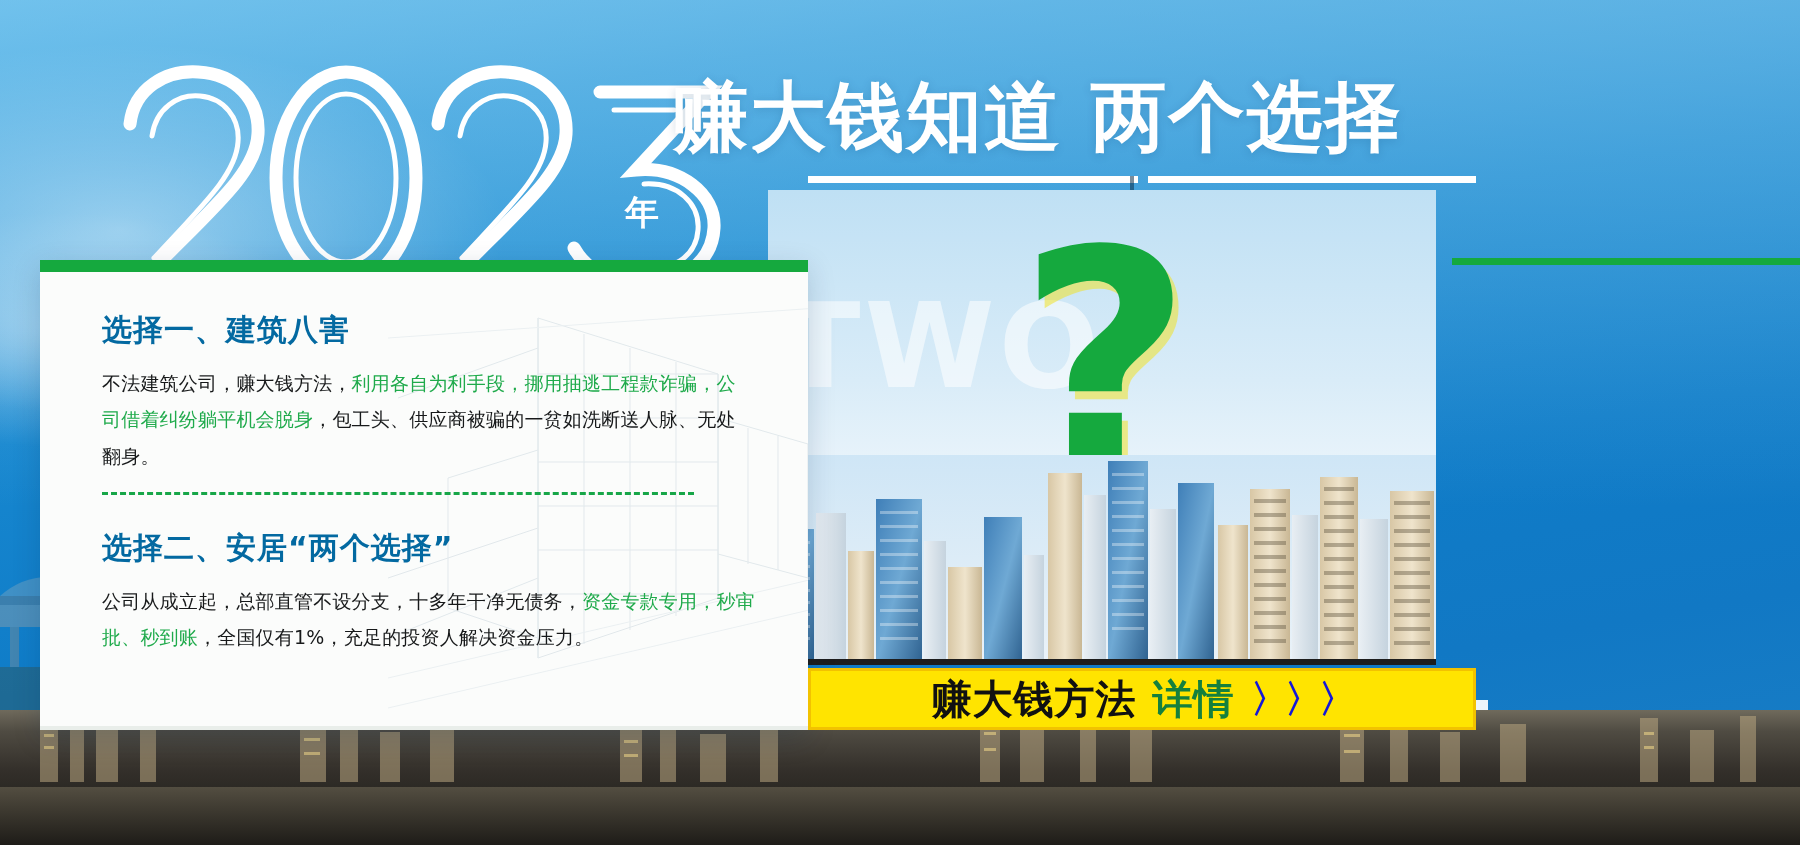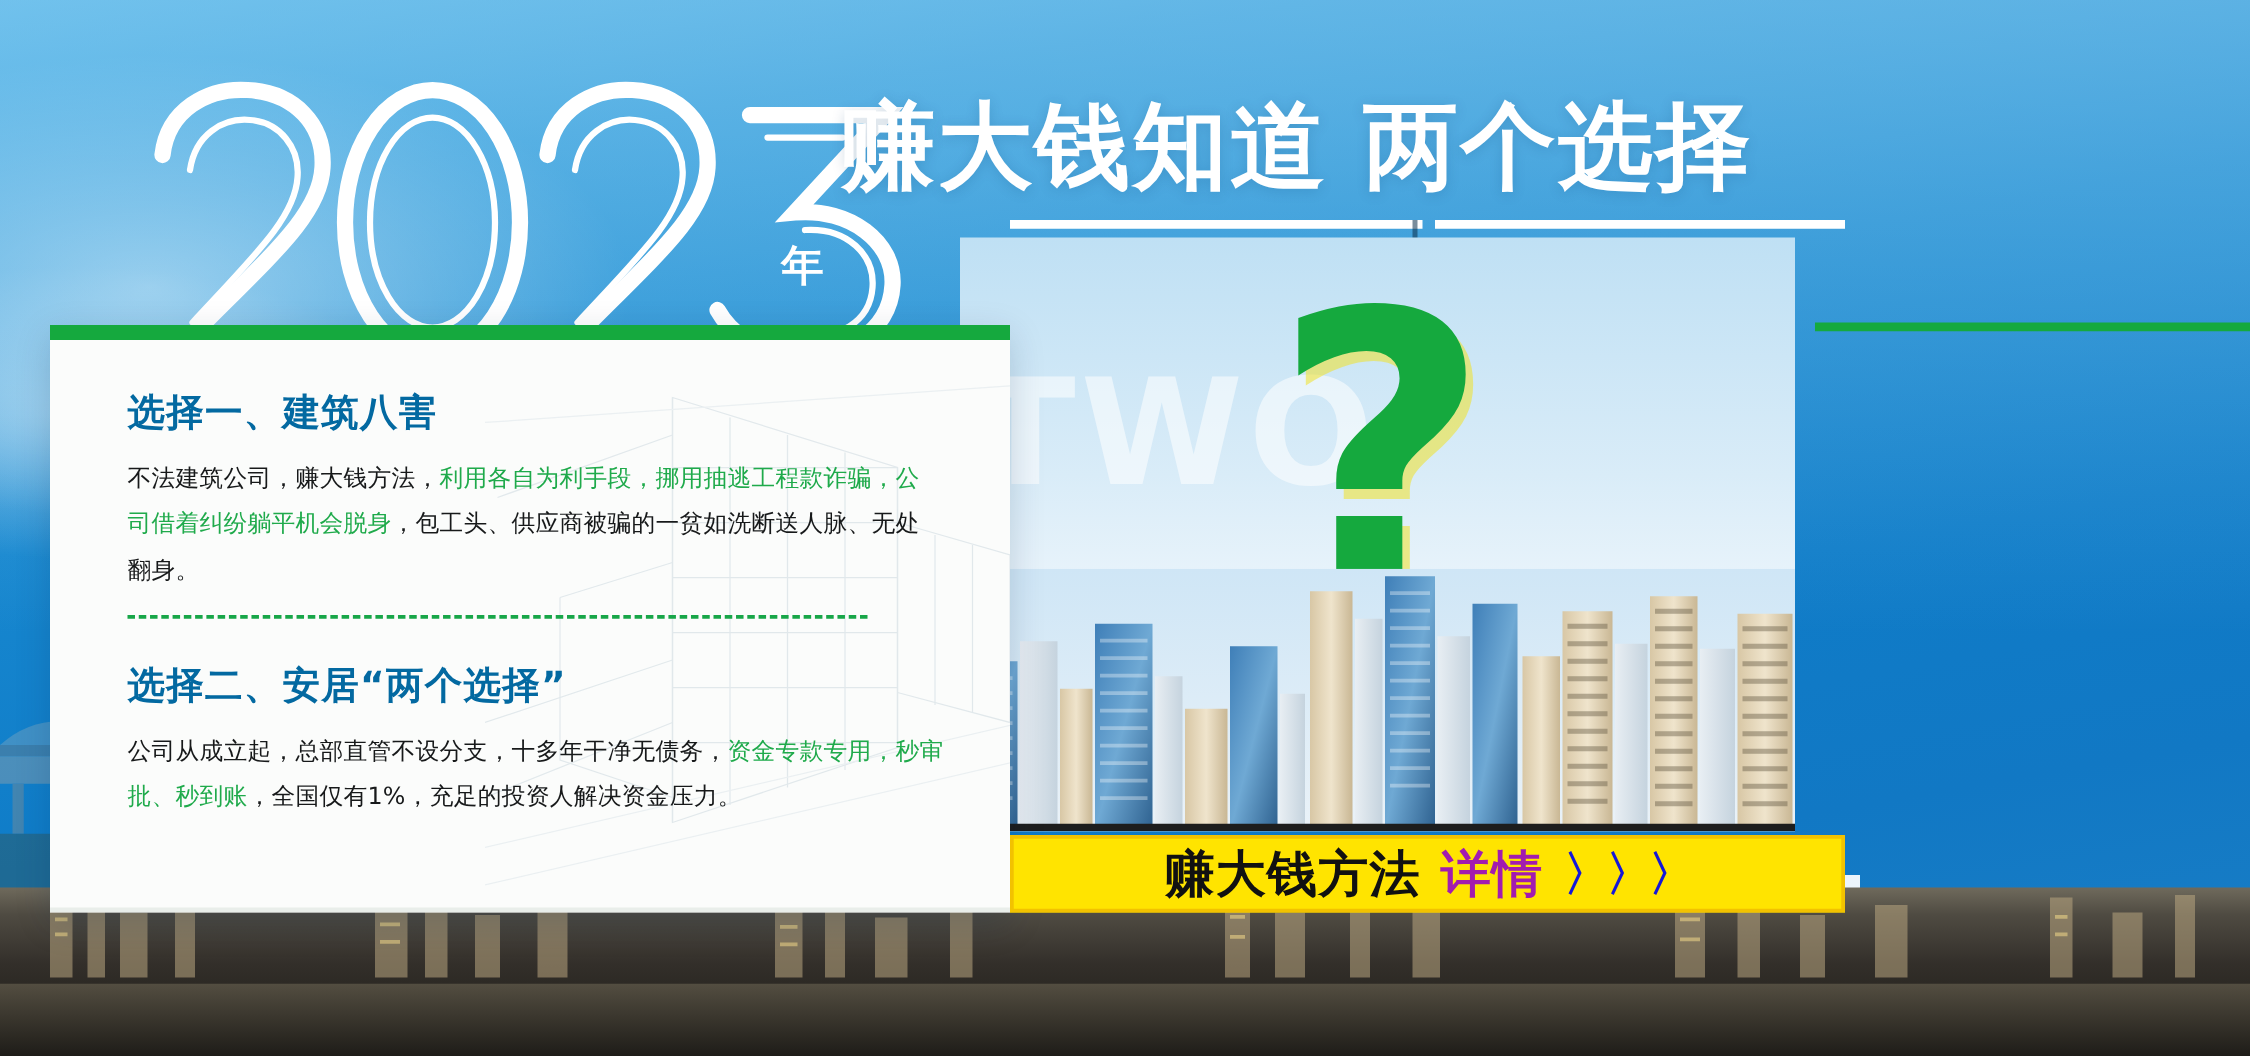--- a/index.html
+++ b/index.html
@@ -106,21 +106,21 @@
     background:#ffe400;
     border:3px solid #f2c200;
     display:flex; align-items:center; justify-content:center; gap:16px;
   }
   .cta-main {
     font-size:40px; font-weight:700; color:#111;
     font-family:"DejaVu Sans","Liberation Sans",sans-serif;
     letter-spacing:1px;
   }
   .cta-link {
-    font-size:40px; font-weight:700; color:#a21caf;
+    font-size:40px; font-weight:700; color:#15803d;
     font-family:Liberation Mono, monospace;
     letter-spacing:1px;
   }
   .cta-arrows {
     font-size:38px; font-weight:700; color:#1417d8; letter-spacing:-4px;
     font-family:"DejaVu Sans","Liberation Sans",sans-serif;
   }
 
   
   .right-green-edge {

